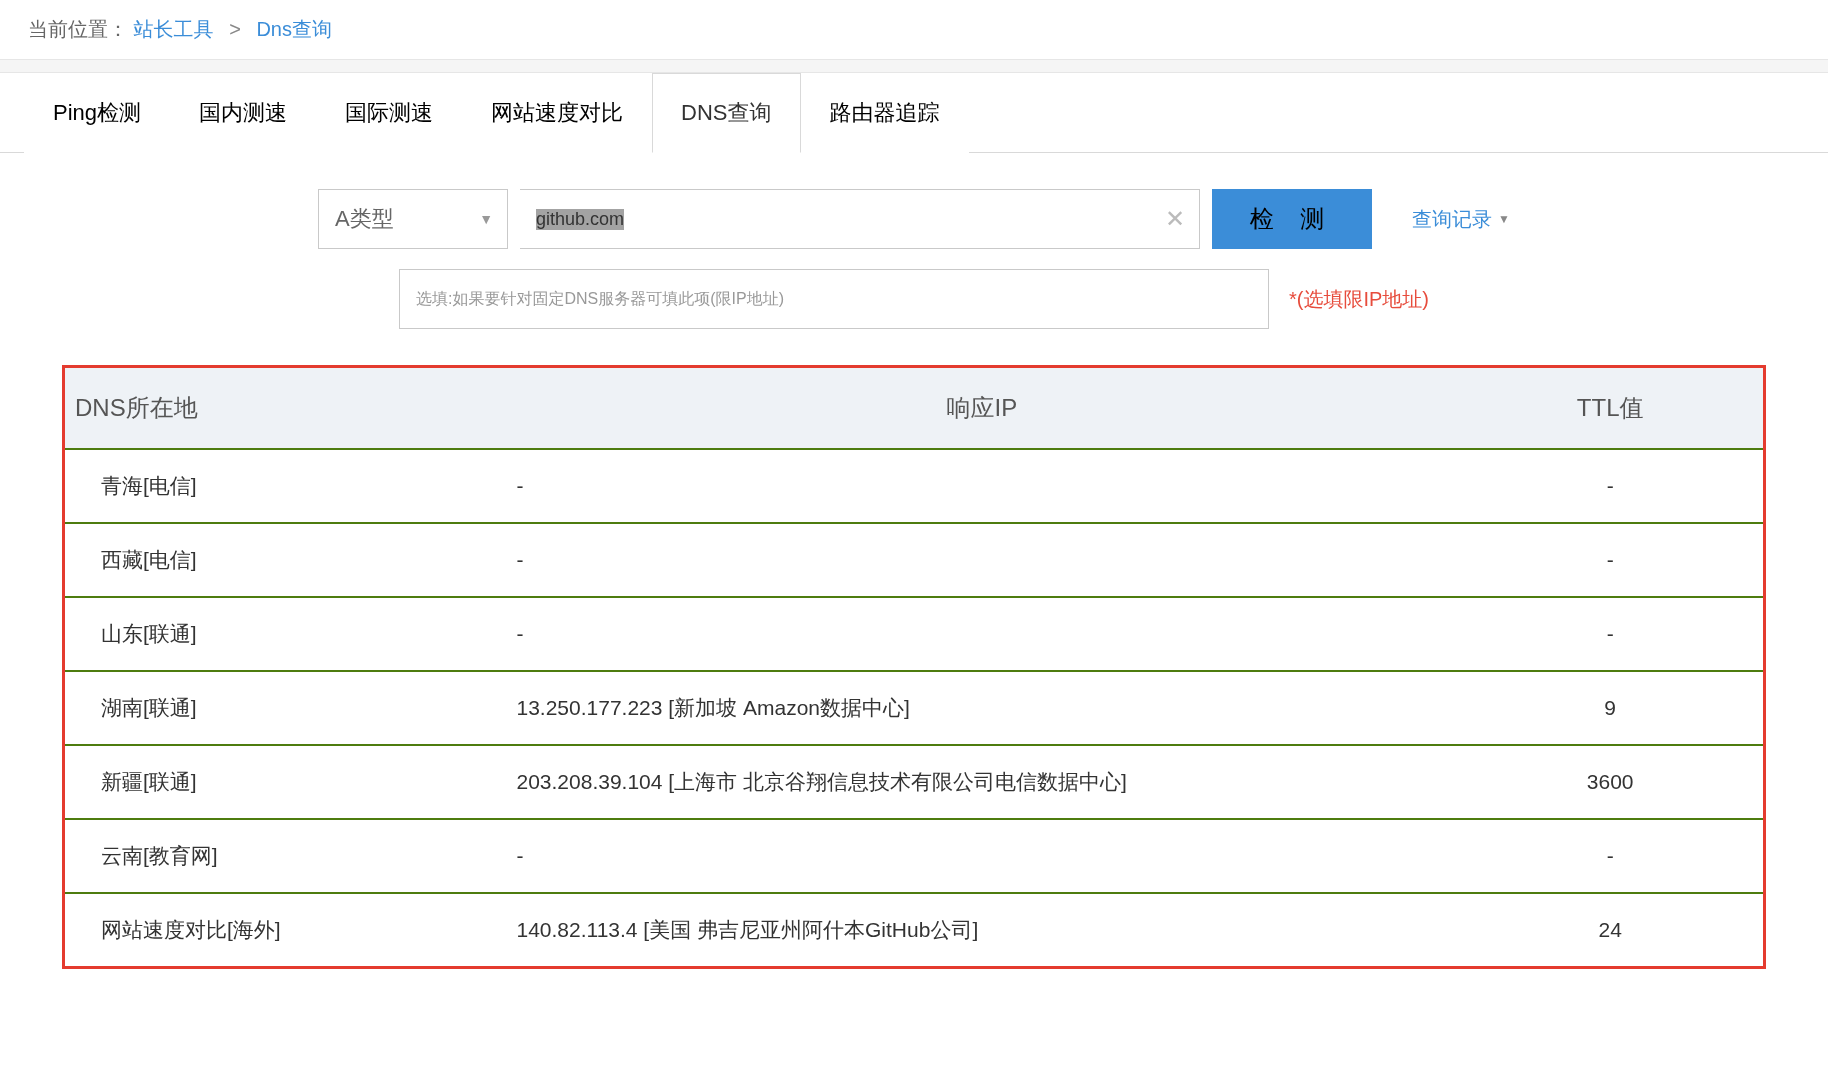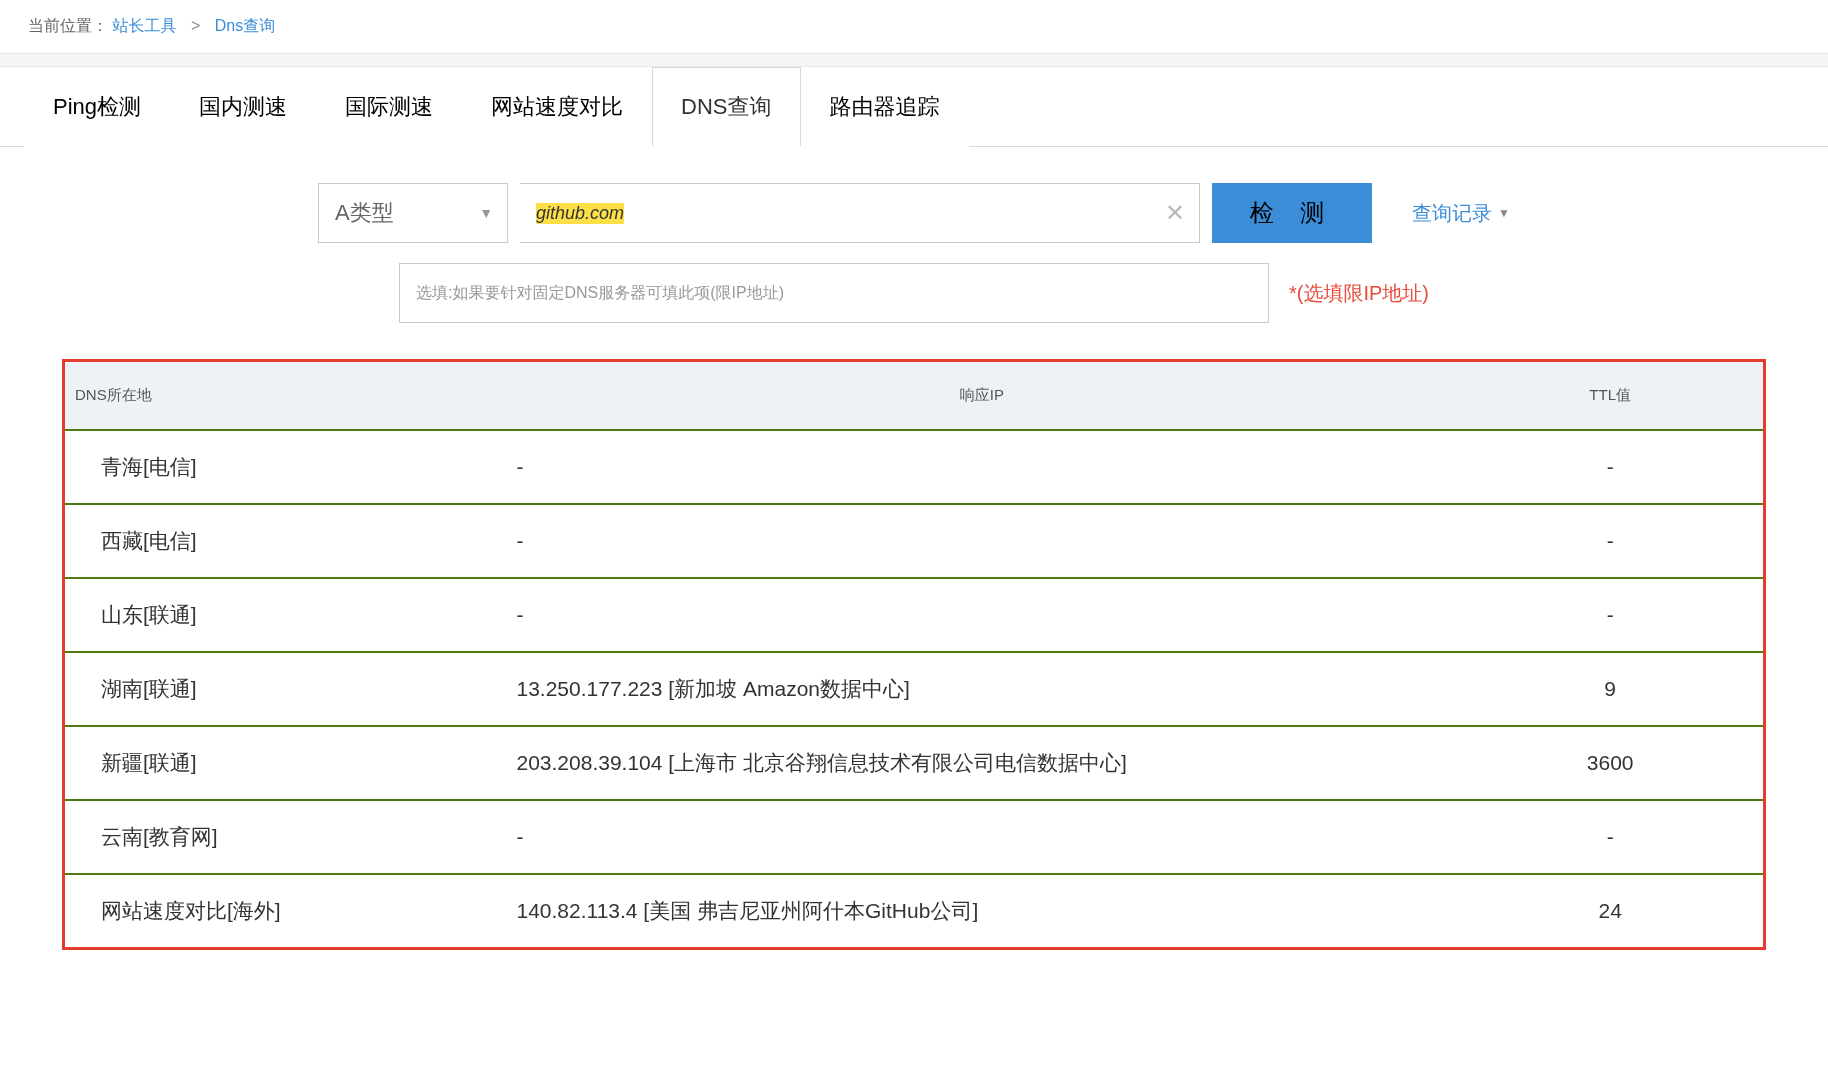--- a/index.html
+++ b/index.html
@@ -5,21 +5,21 @@
   * { box-sizing: border-box; margin: 0; padding: 0; }
   body {
     font-family: "Microsoft YaHei", "PingFang SC", Arial, sans-serif;
     font-size: 18px;
     color: #333;
     background: #fff;
     width: 1828px;
   }
   .breadcrumb {
     padding: 16px 28px;
-    font-size: 16px;
+    font-size: 20px;
     color: #666;
   }
   .breadcrumb a { color: #3b8dd8; text-decoration: none; }
   .breadcrumb .sep { color: #888; margin: 0 10px; }
 
   .divider-block {
     height: 14px;
     background: #f5f5f5;
     border-top: 1px solid #e6e6e6;
     border-bottom: 1px solid #e6e6e6;
@@ -76,21 +76,21 @@
   .text-input-wrap {
     position: relative;
     width: 680px;
     height: 60px;
     border: 1px solid #c9c9c9;
     border-left: none;
     display: flex;
     align-items: center;
     padding: 0 16px;
   }
-  .text-input-wrap .sel { background: #fde047; font-style: italic; }
+  .text-input-wrap .sel { background: #a3a3a3; }
   .clear-btn {
     position: absolute;
     right: 14px;
     font-size: 24px;
     color: #bbb;
     cursor: pointer;
     background: none;
     border: none;
   }
   .submit-btn {
@@ -142,21 +142,21 @@
   .results-box {
     margin: 0 62px 0 62px;
     border: 3px solid #e43b2f;
     background: #fff;
   }
   .table { width: 100%; border-collapse: collapse; }
   .table thead th {
     background: #eef2f6;
     color: #555;
     font-weight: normal;
-    font-size: 15px;
+    font-size: 24px;
     padding: 24px 10px;
     border-bottom: 1px solid #e6e6e6;
   }
   .table td {
     padding: 22px 10px;
     font-size: 21px;
     color: #333;
     border-top: 2px solid #4d7c0f;
   }
   .col-loc { width: 26%; text-align: left; padding-left: 36px; }

